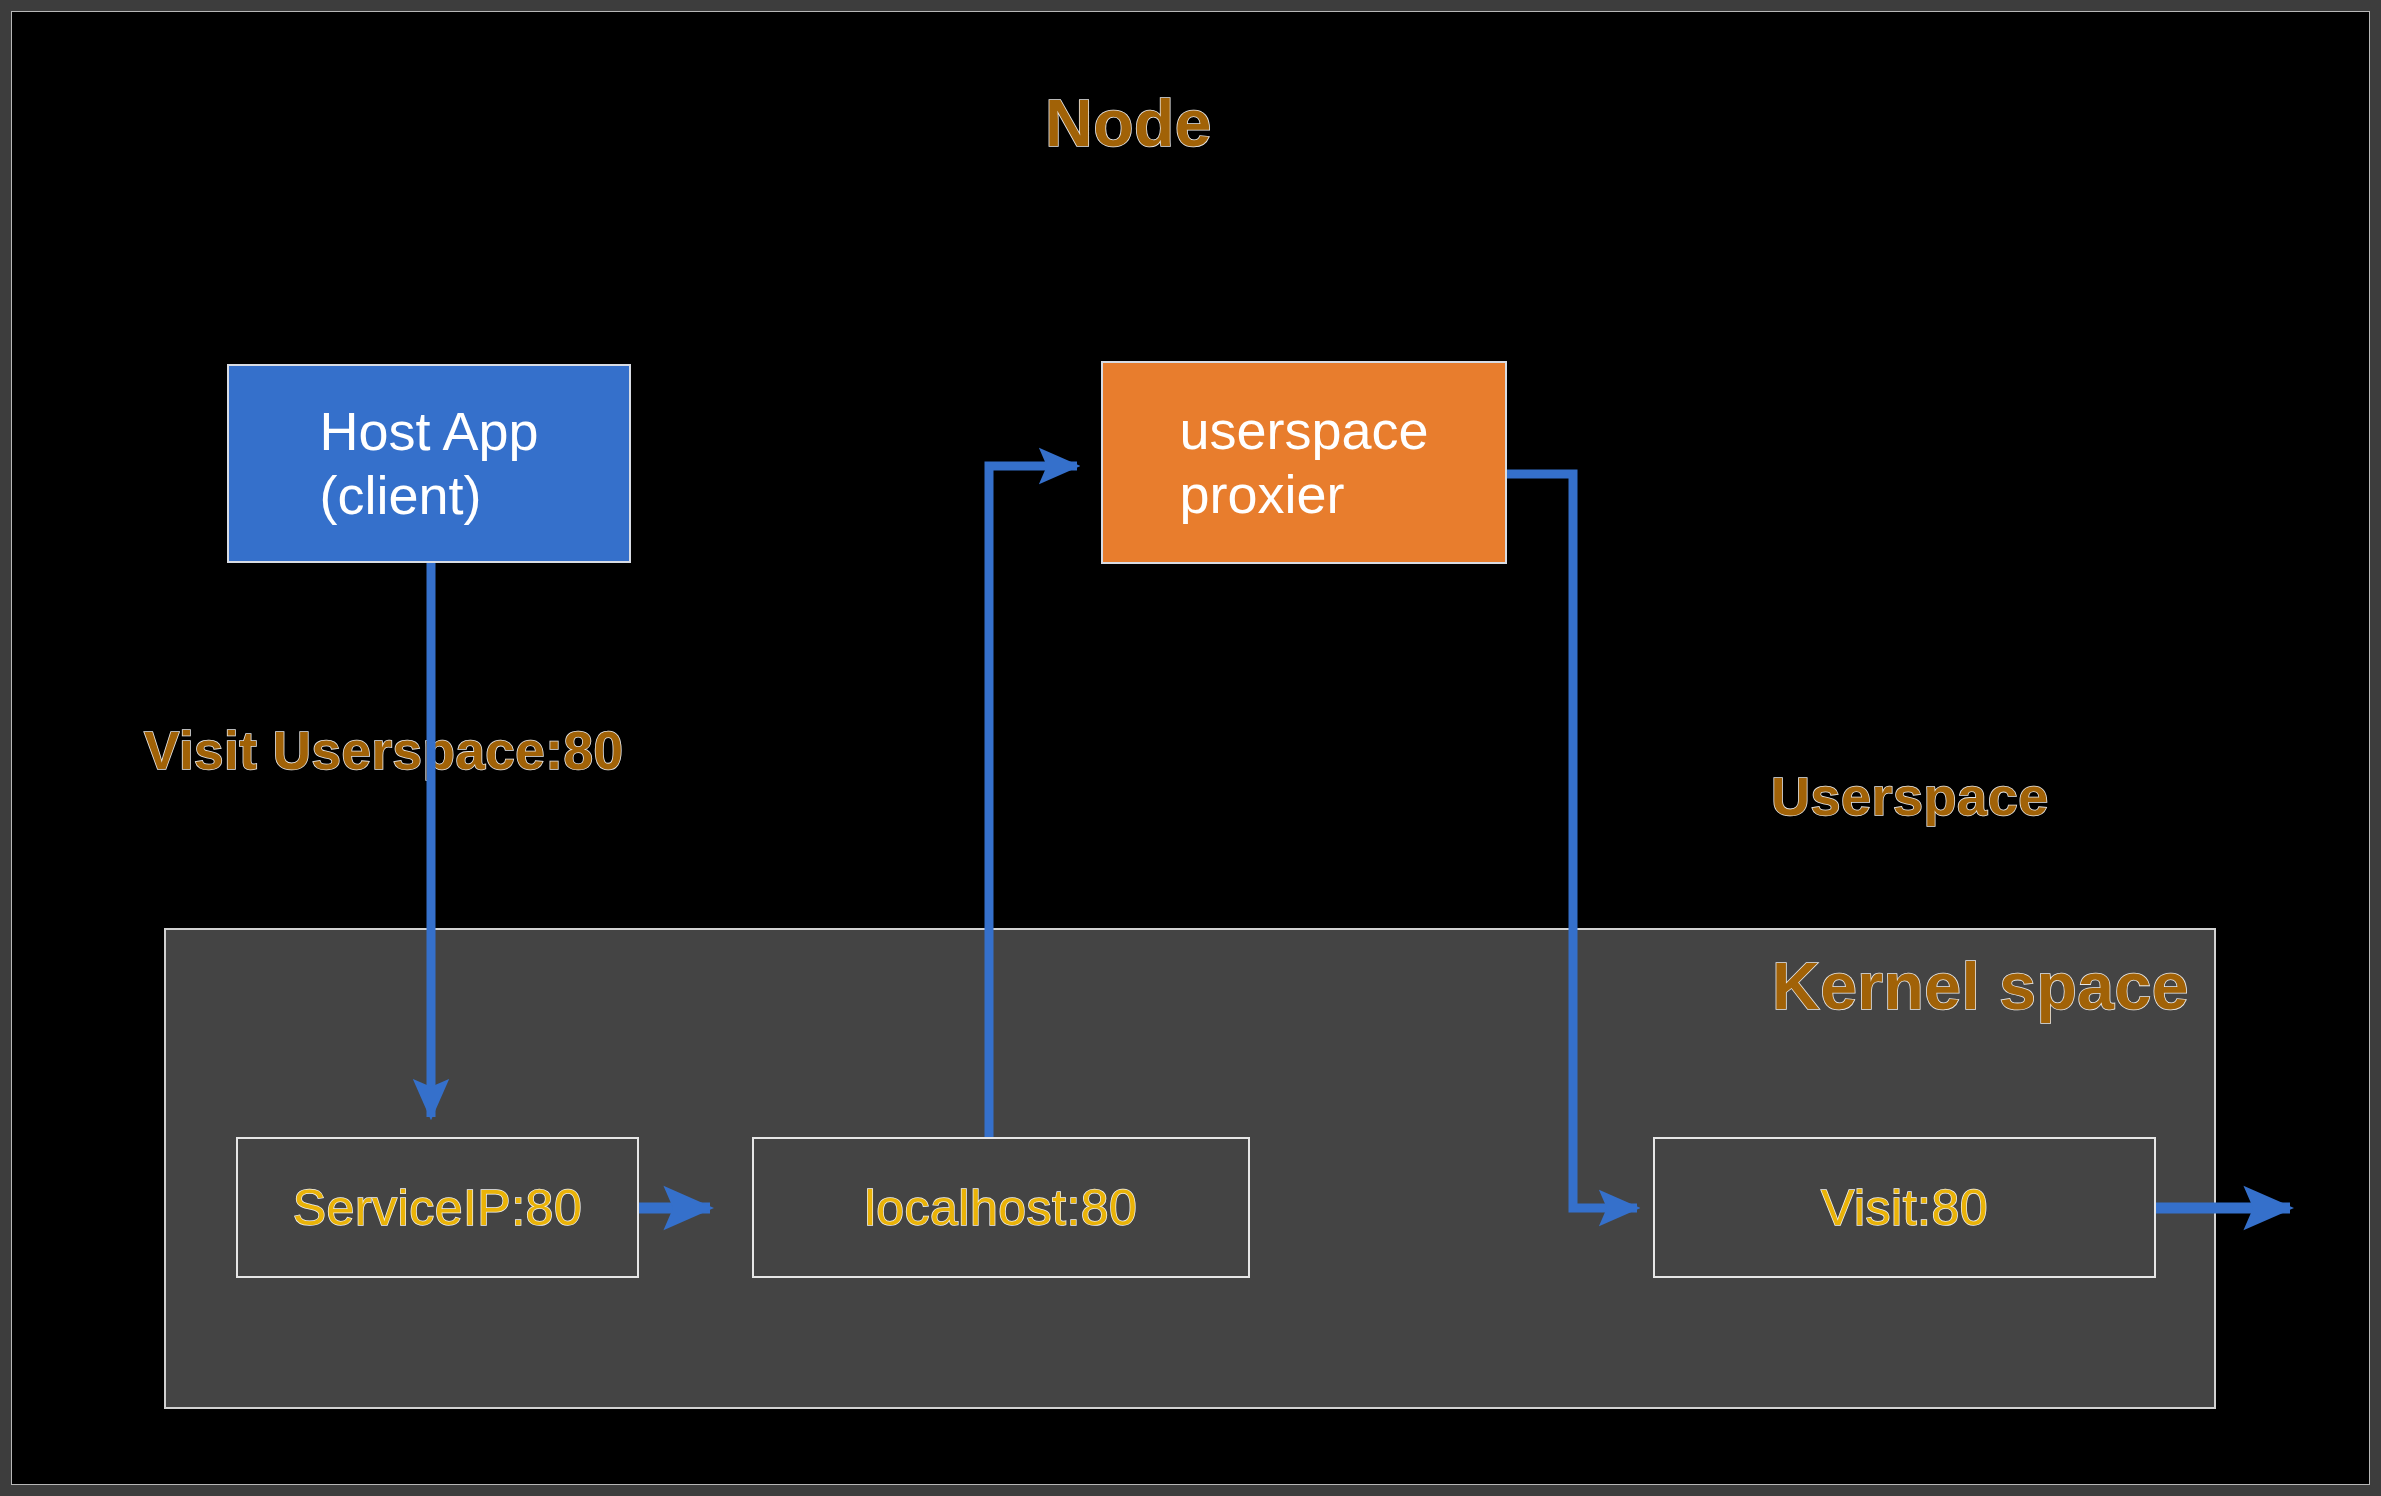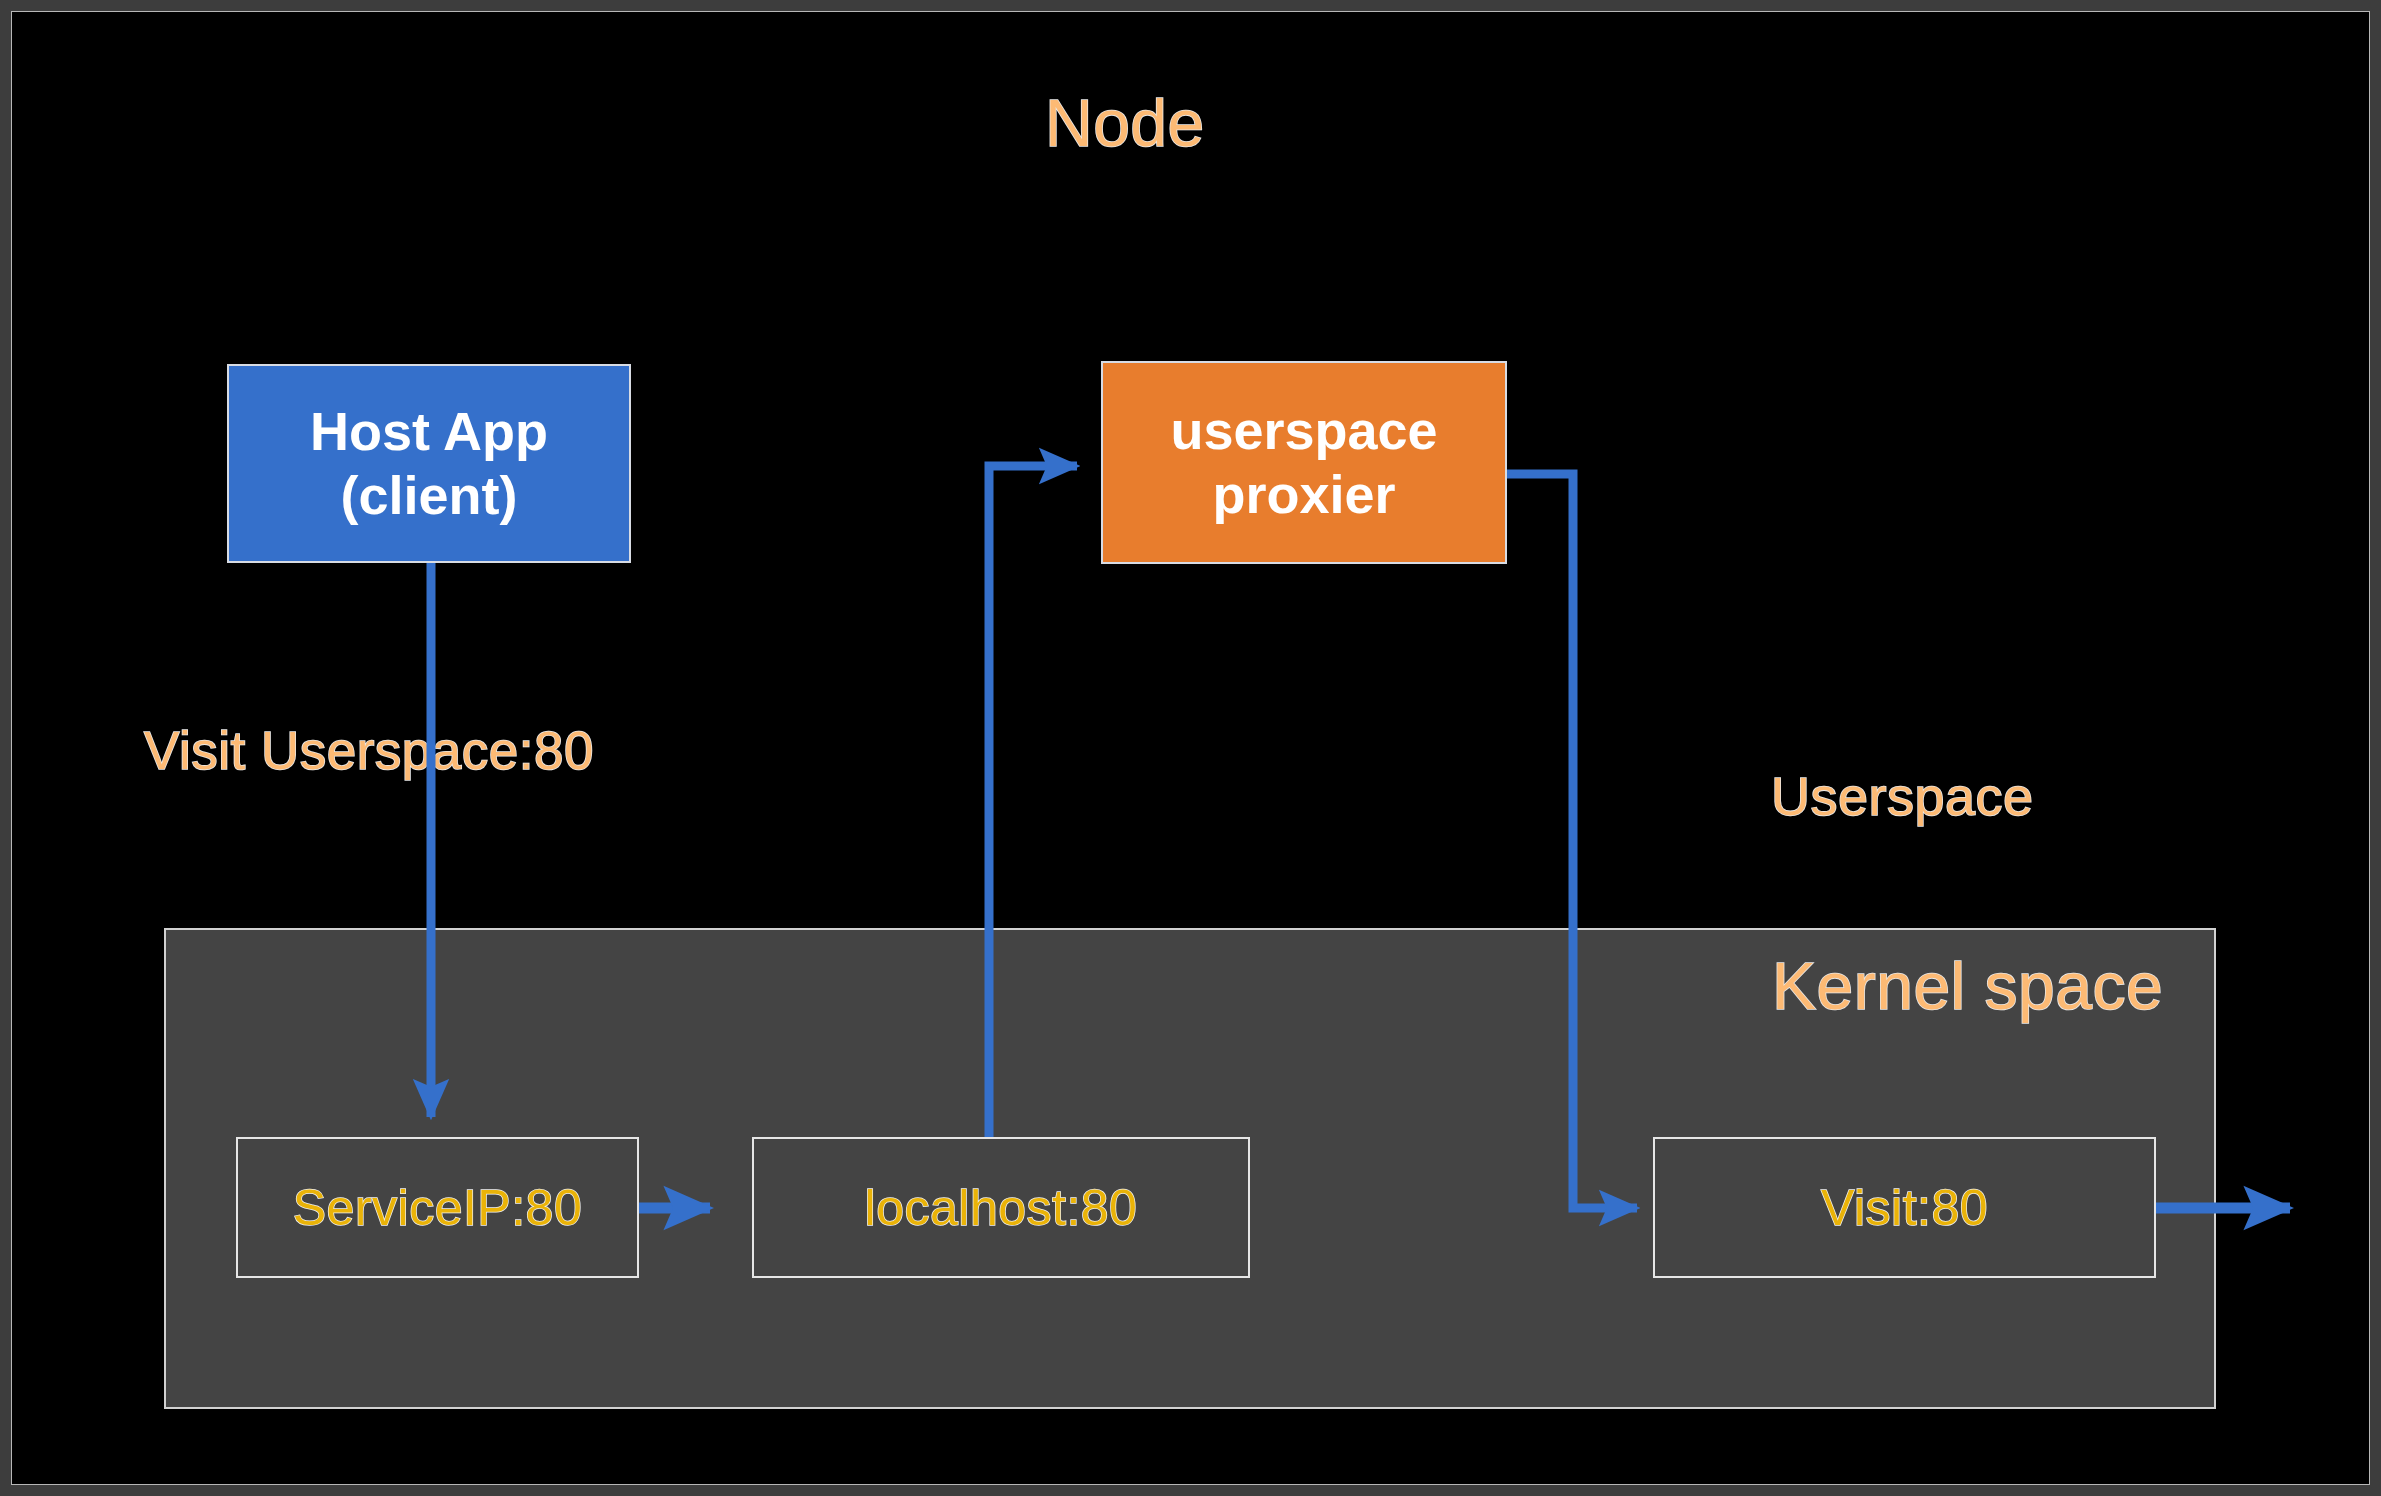--- a/index.html
+++ b/index.html
@@ -27,42 +27,42 @@
     height: 1474px;
     background: #000000;
     border: 1px solid #b7b7b7;
     box-sizing: border-box;
     overflow: hidden;
   }
 
   
   .outlined {
     position: absolute;
-    color: #fdba74;
+    color: #a16207;
     -webkit-text-stroke: 1.6px #e8e8e8;
     paint-order: stroke fill;
     white-space: pre;
     line-height: 1.1;
     letter-spacing: 0.5px;
-    font-weight: 400;
+    font-weight: 700;
   }
 
   
   .proc-box {
     position: absolute;
     box-sizing: border-box;
     border: 2px solid #d8dce4;
     display: flex;
     align-items: center;
     justify-content: center;
-    text-align: center;
+    text-align: left;
     color: #ffffff;
     line-height: 1.18;
     white-space: pre-line;
-    font-weight: 700;
+    font-weight: 400;
   }
 
   
   #kernel-panel {
     position: absolute;
     box-sizing: border-box;
     background: #444444;
     border: 2px solid #d2d2d2;
   }
 

